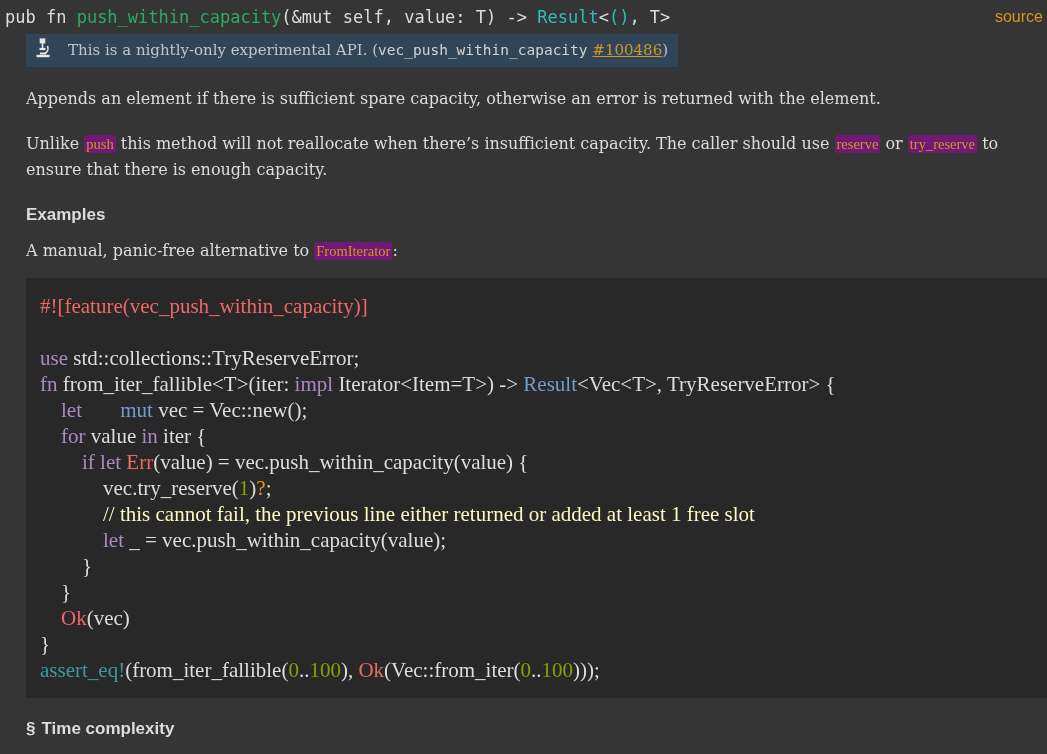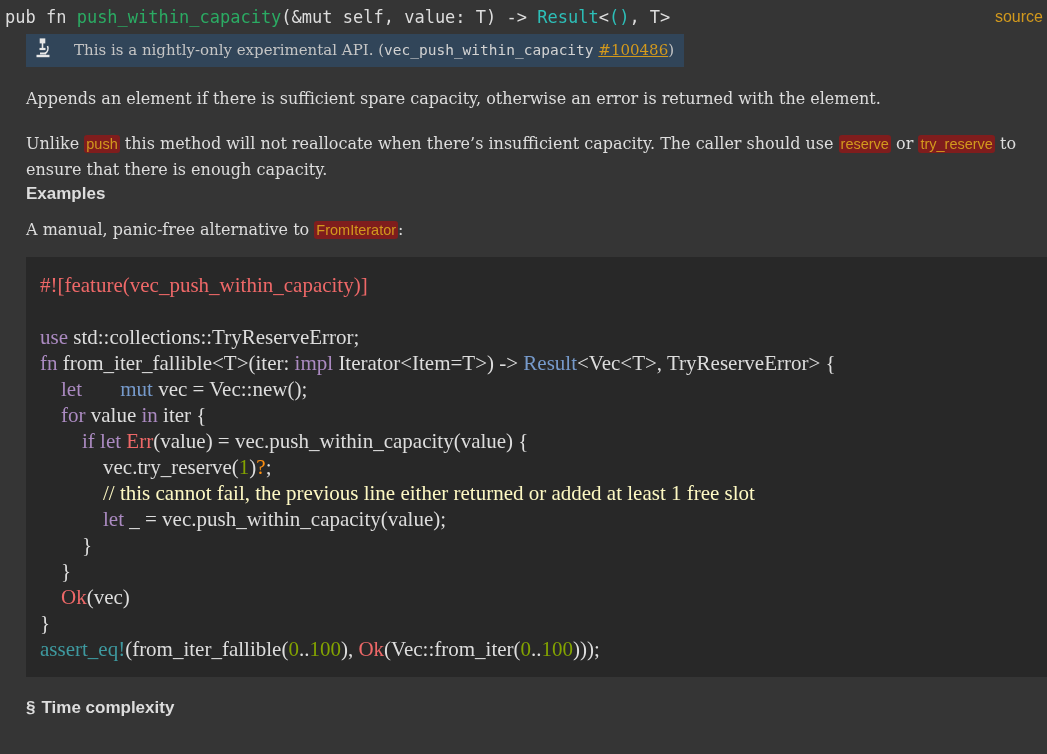--- a/index.html
+++ b/index.html
@@ -29,21 +29,21 @@
     text-decoration: none;
     font-family: "Liberation Sans", sans-serif;
     font-size: 16px;
     margin-right: 2px;
   }
 
   
   .notice {
     display: inline-flex;
     align-items: center;
-    gap: 22px;
+    gap: 16px;
     margin: 5px 0 0 26px;
     background: #314559;
     color: #c5c5c5;
     padding: 4px 10px 5px 8px;
     font-size: 15px;
   }
   .notice .code-plain {
     font-family: "DejaVu Sans Mono", monospace;
     font-size: 14.5px;
     color: #d2d2d2;
@@ -52,33 +52,34 @@
 
   .content { padding: 0 26px; }
 
   p.body-text {
     margin-top: 19px;
     line-height: 26px;
     color: #ddd;
     max-width: 1021px;
   }
   .inline-code {
-    font-family: Liberation Sans, sans-serif;
+    font-family: Liberation Serif, serif;
     font-size: 14.5px;
-    background: #7f1d1d;
+    background: #701a75;
     padding: 1px 2px;
     border-radius: 3px;
   }
   a.code-link { color: #d2991d; text-decoration: none; }
 
   h5.section-heading {
     font-family: "Liberation Sans", sans-serif;
     font-weight: bold;
     font-size: 17px;
     color: #ddd;
+    margin-top: 21px;
     line-height: 22px;
   }
   .para-anchor { text-decoration: none; color: #ddd; margin-right: 6px; }
 
   
   pre.example-code {
     margin-top: 14px;
     margin-left: 26px;
     width: 1021px;
     background: #282828;

